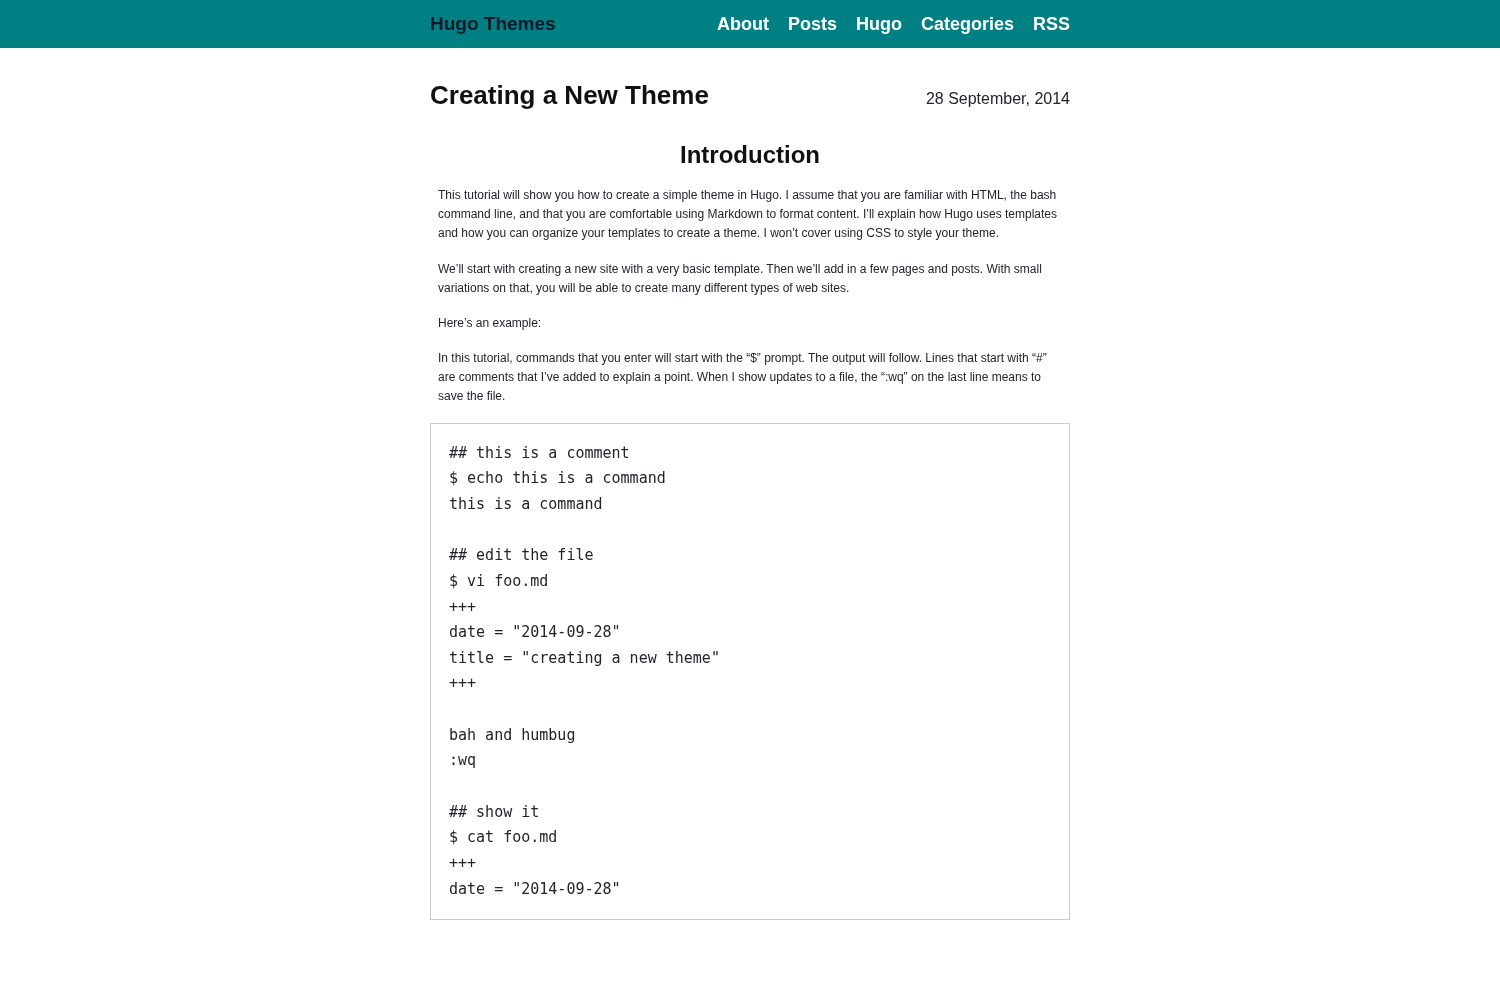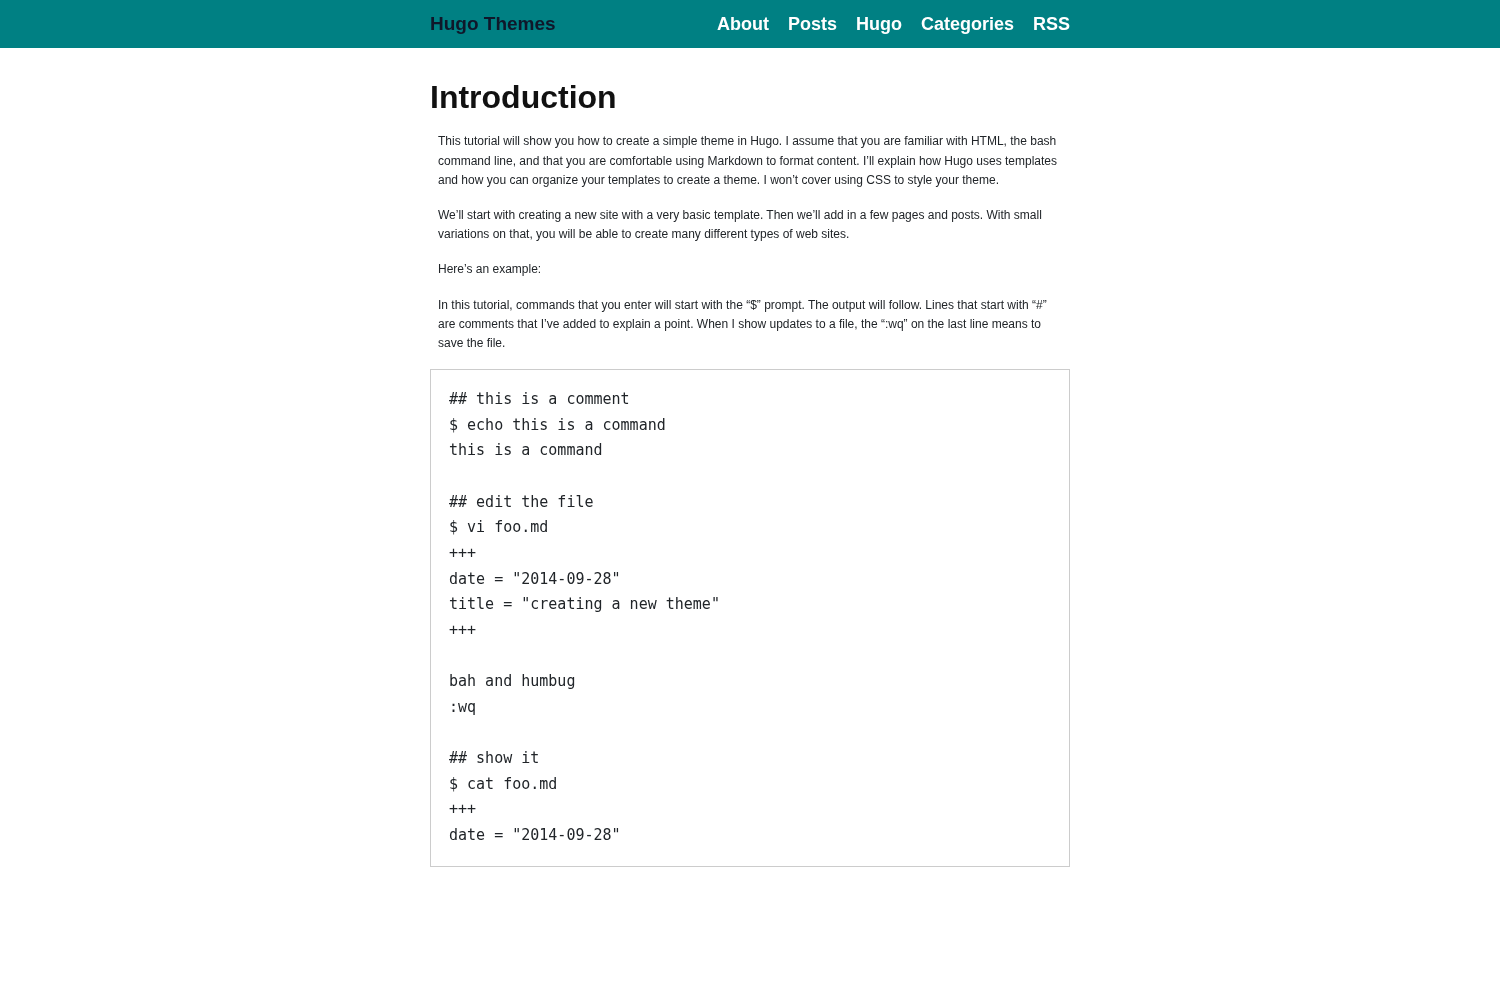--- a/index.html
+++ b/index.html
@@ -56,24 +56,25 @@
     font-weight: bold;
     color: #111111;
     line-height: 1.2;
   }
   .post-date {
     font-size: 16px;
     color: #212529;
   }
   h2.section-heading {
     margin-top: 30px;
-    font-size: 32px;
+    font-size: 24px;
     font-weight: bold;
     color: #111111;
     line-height: 1.2;
+    text-align: center;
   }
   .article-body p {
     margin: 16px 8px;
     font-size: 12px;
     line-height: 1.6;
     color: #212529;
   }
   pre.code-block {
     margin-top: 0;
     border: 1px solid #cccccc;
@@ -97,20 +98,24 @@
       <a>About</a>
       <a>Posts</a>
       <a>Hugo</a>
       <a>Categories</a>
       <a>RSS</a>
     </nav>
   </div>
 </header>
 
 <main class="container">
+  <div class="article-header">
+    <h1 class="post-title">Creating a New Theme</h1>
+    <span class="post-date">28 September, 2014</span>
+  </div>
 
   <h2 class="section-heading">Introduction</h2>
 
   <div class="article-body">
     <p>This tutorial will show you how to create a simple theme in Hugo. I assume that you are familiar with HTML, the bash command line, and that you are comfortable using Markdown to format content. I’ll explain how Hugo uses templates and how you can organize your templates to create a theme. I won’t cover using CSS to style your theme.</p>
     <p>We’ll start with creating a new site with a very basic template. Then we’ll add in a few pages and posts. With small variations on that, you will be able to create many different types of web sites.</p>
     <p>Here’s an example:</p>
     <p>In this tutorial, commands that you enter will start with the “$” prompt. The output will follow. Lines that start with “#” are comments that I’ve added to explain a point. When I show updates to a file, the “:wq” on the last line means to save the file.</p>
     <pre class="code-block">## this is a comment
 $ echo this is a command

